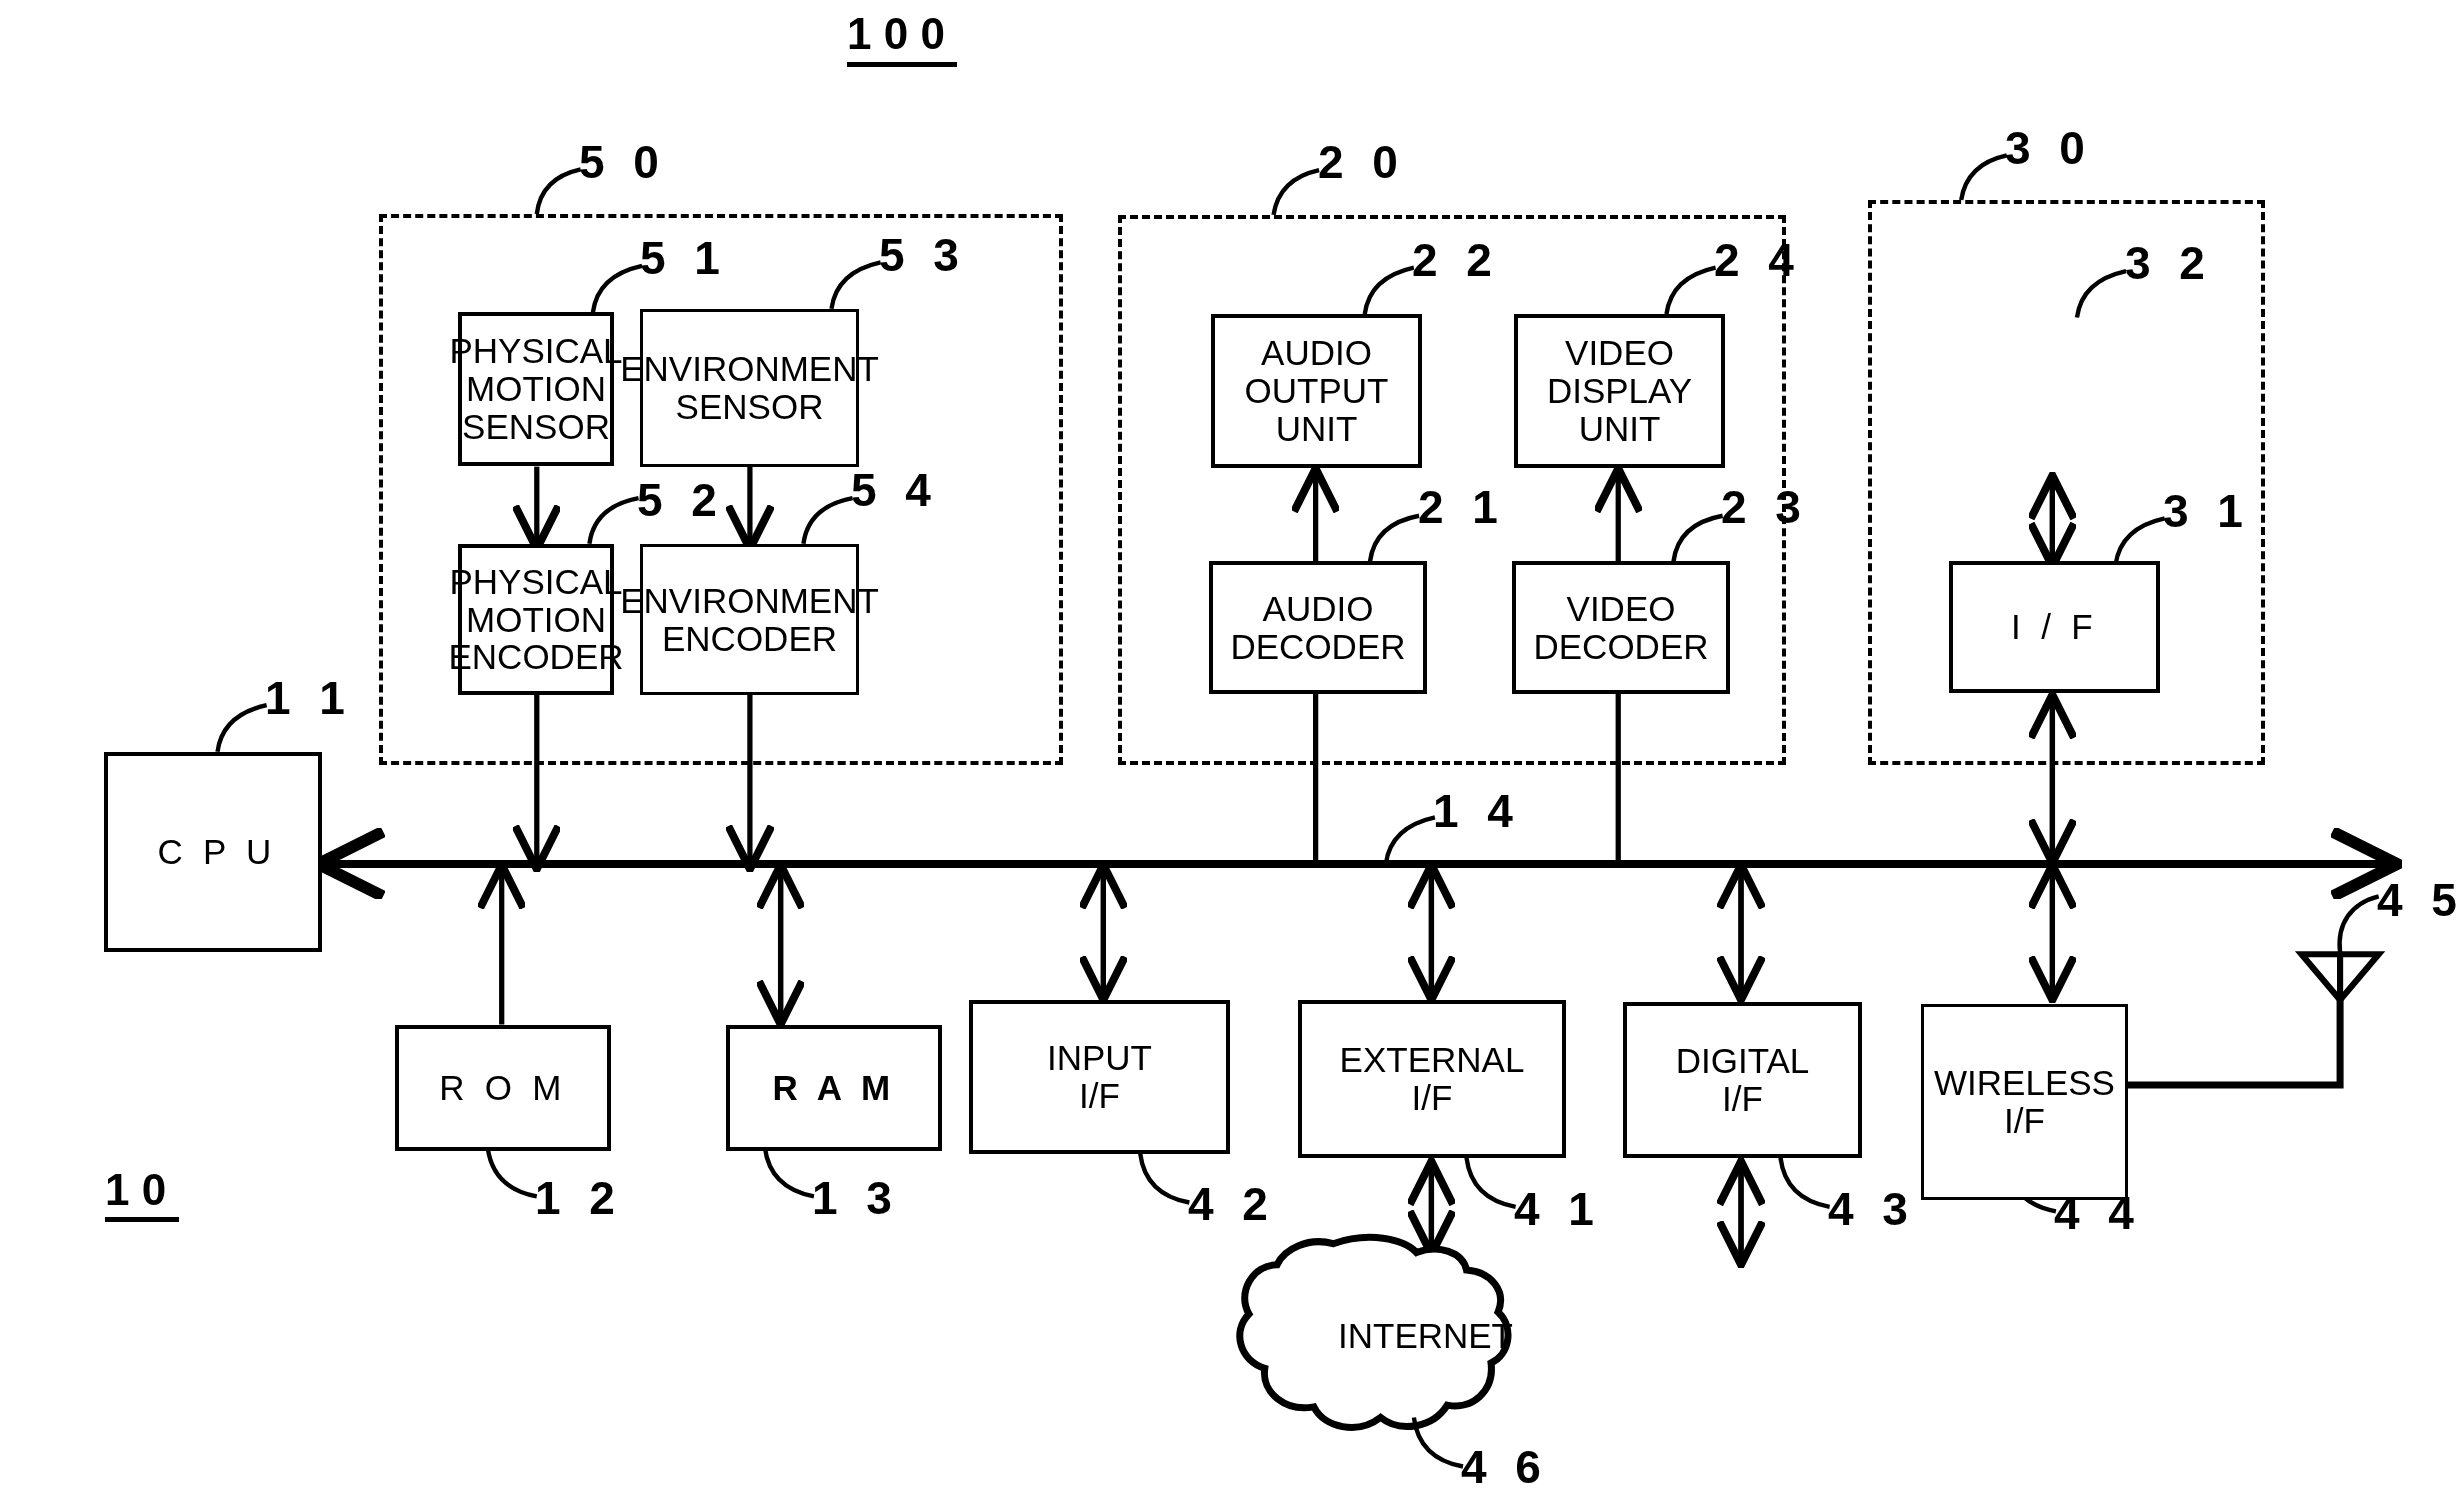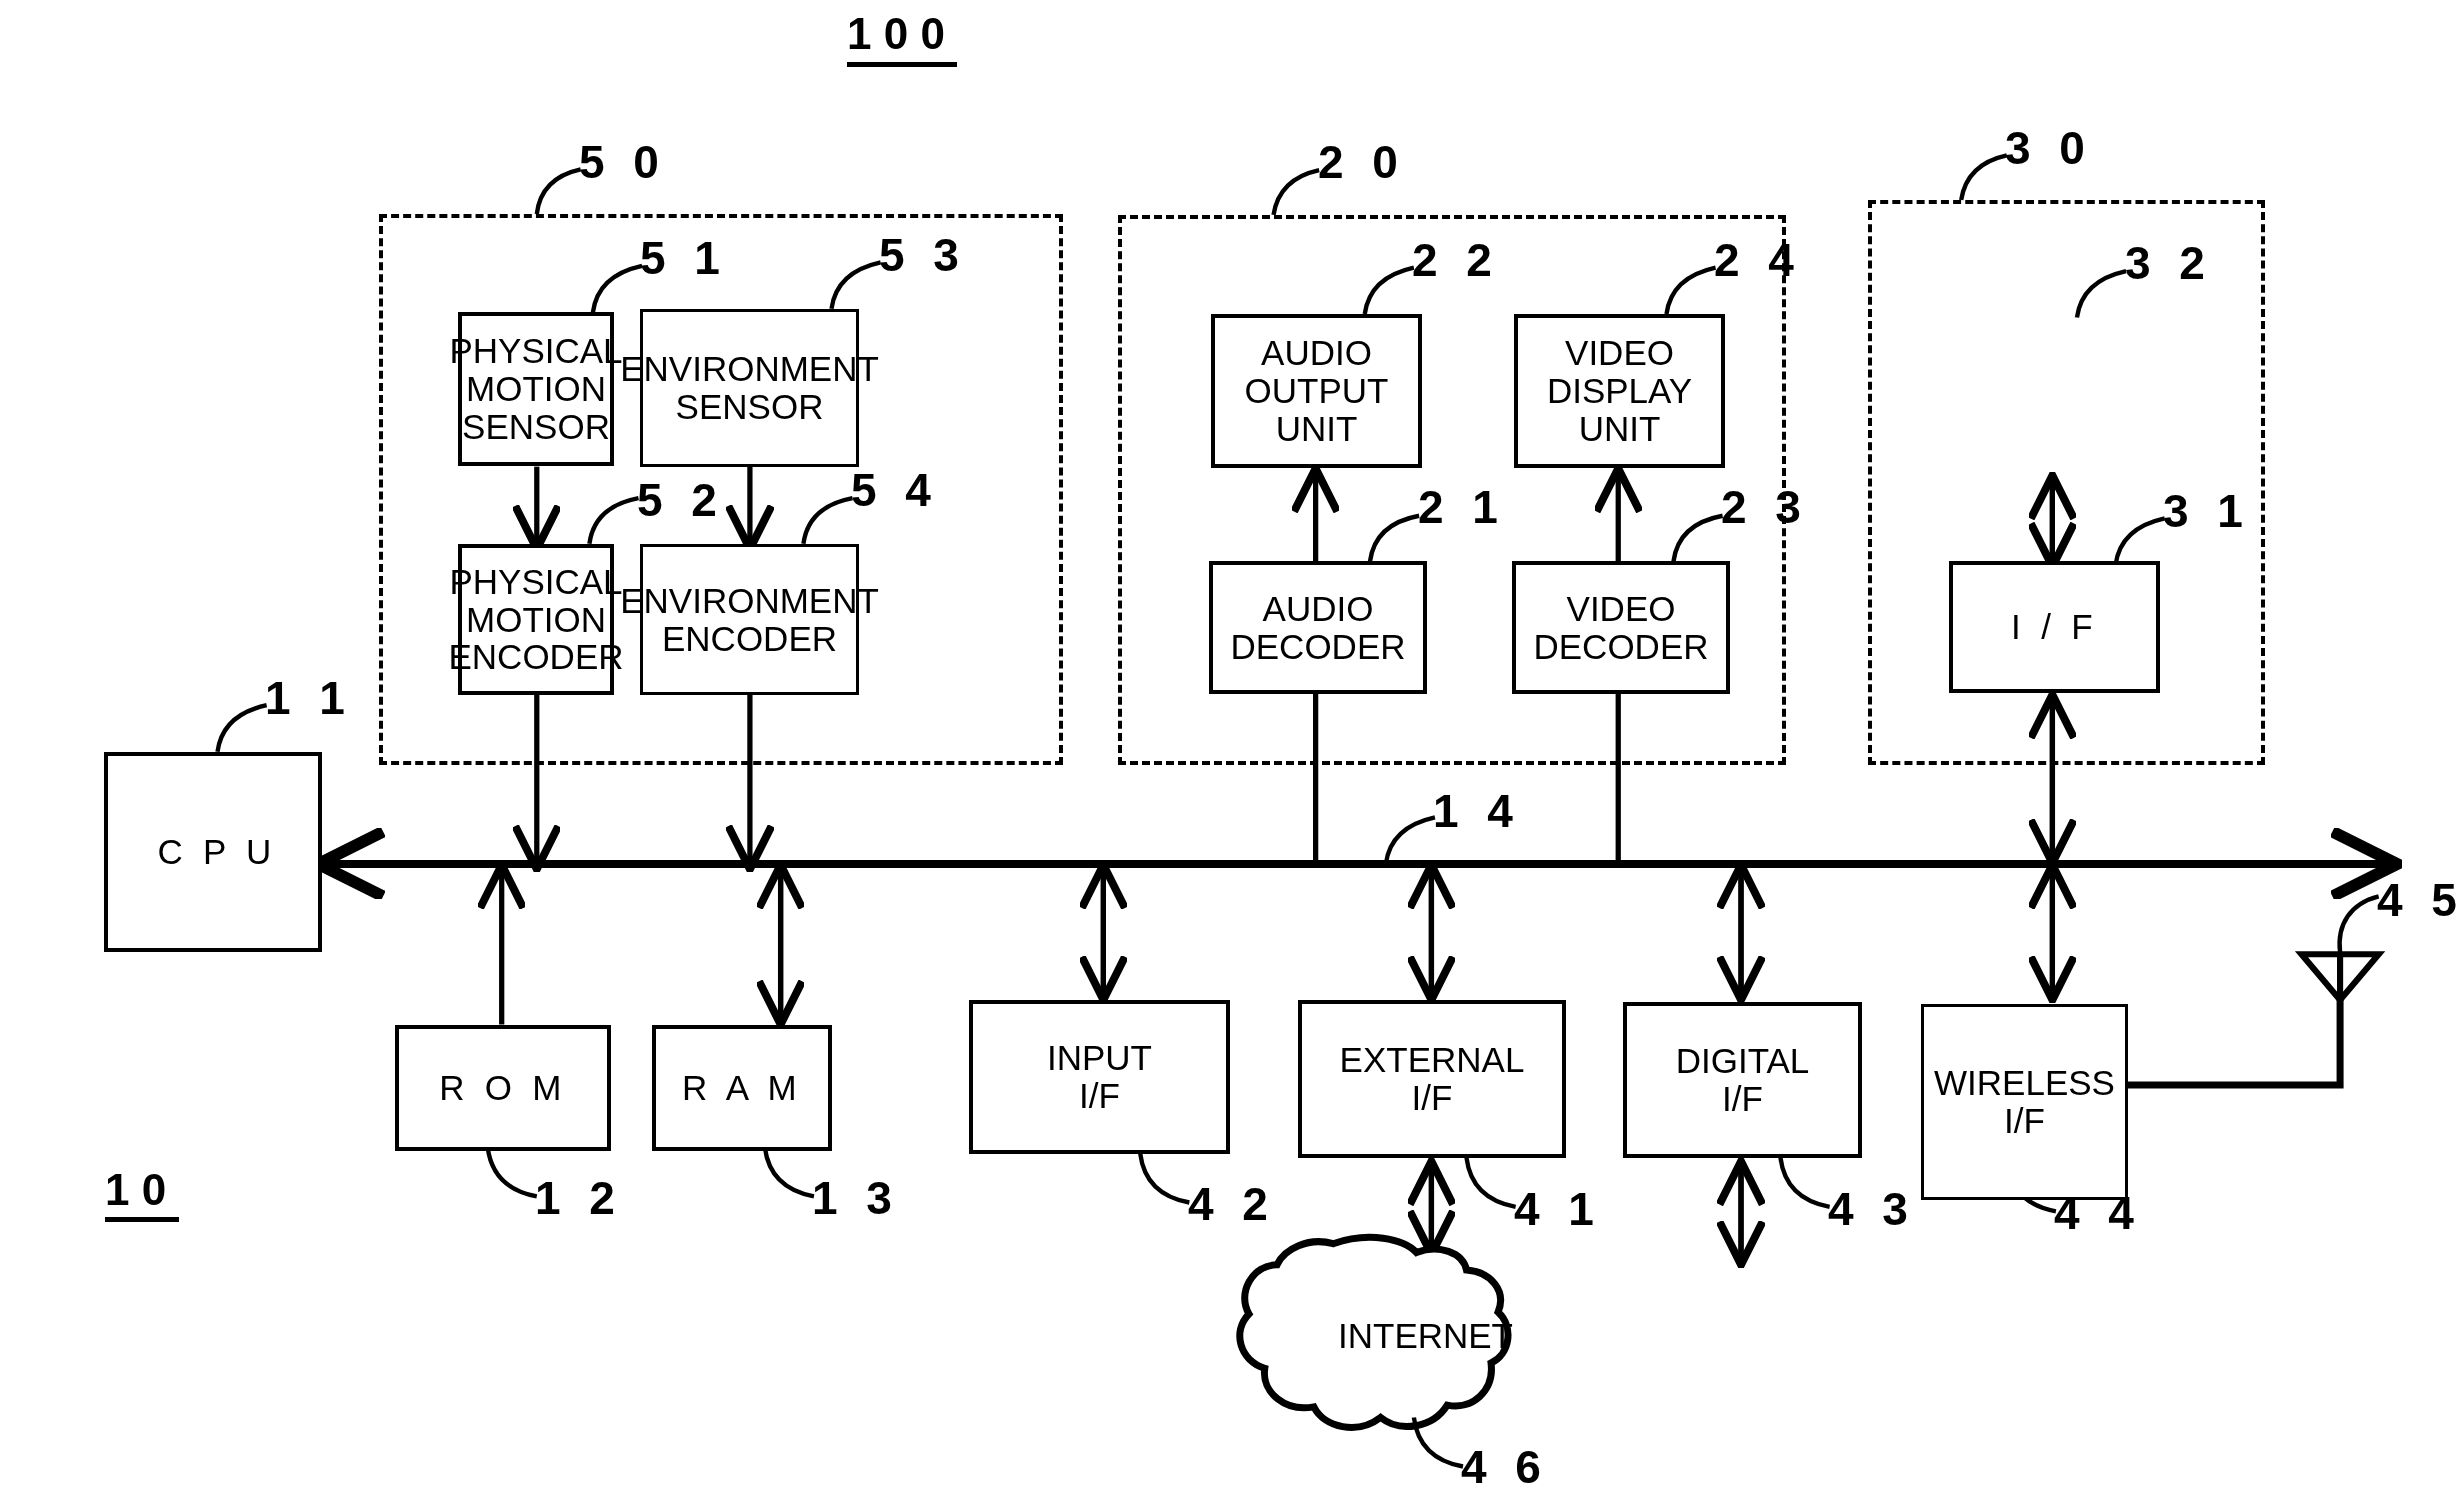--- a/index.html
+++ b/index.html
@@ -205,21 +205,21 @@
   </div>
   <div class="ref" style="left:265px;top:675px;">1 1</div>
 
   <div class="ref" style="left:1433px;top:788px;">1 4</div>
 
   <div class="box" style="left:395px;top:1025px;width:216px;height:126px;">
     <span style="letter-spacing:5.3px;">R O M</span>
   </div>
   <div class="ref" style="left:535px;top:1175px;">1 2</div>
 
-  <div class="box" style="left:652px;top:1025px;width:180px;height:126px;">
+  <div class="box" style="left:726px;top:1025px;width:216px;height:126px;font-weight:bold;">
     <span style="letter-spacing:5.3px;">R A M</span>
   </div>
   <div class="ref" style="left:812px;top:1175px;">1 3</div>
 
   <div class="box" style="left:969px;top:1000px;width:261px;height:154px;">
     <span>INPUT
 I/F</span>
   </div>
   <div class="ref" style="left:1188px;top:1181px;">4 2</div>
 

